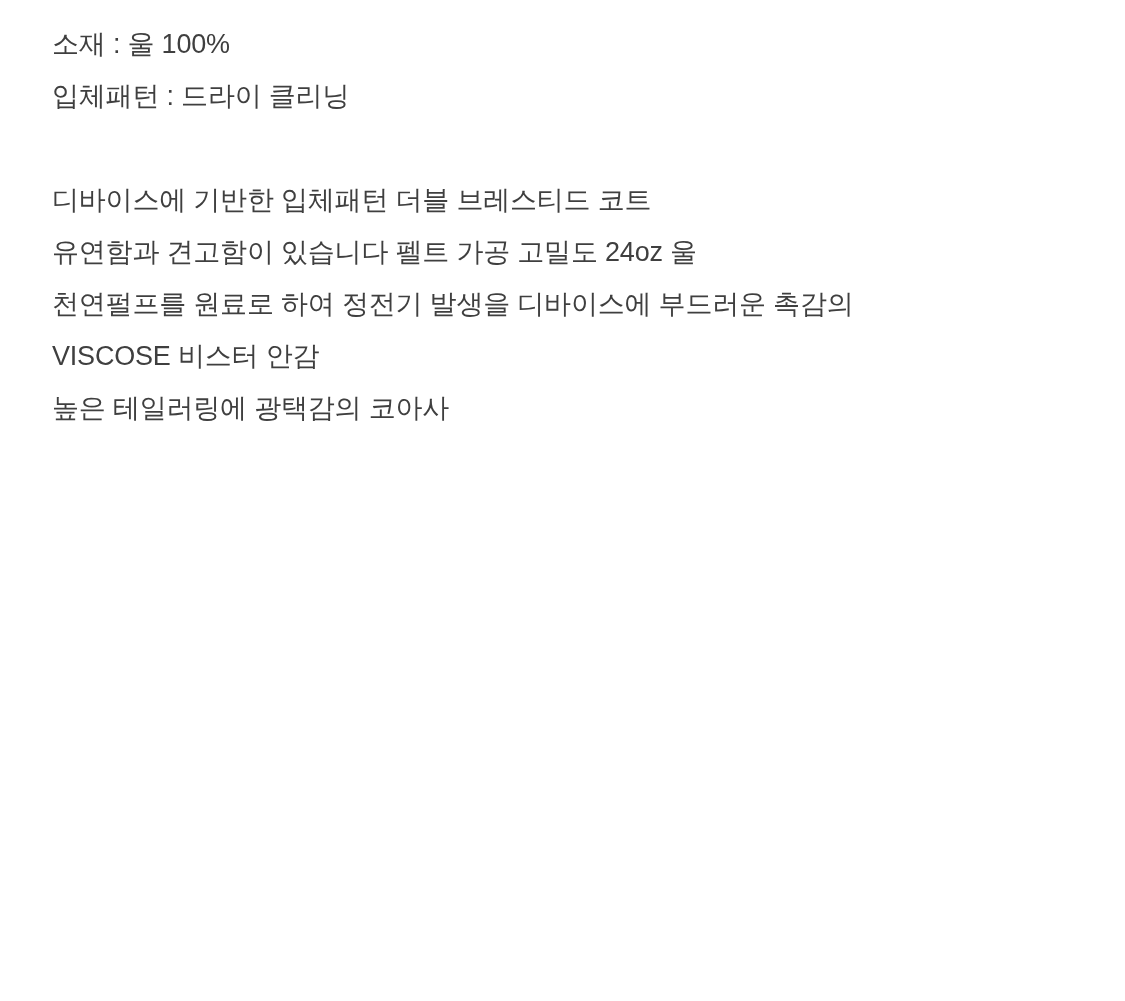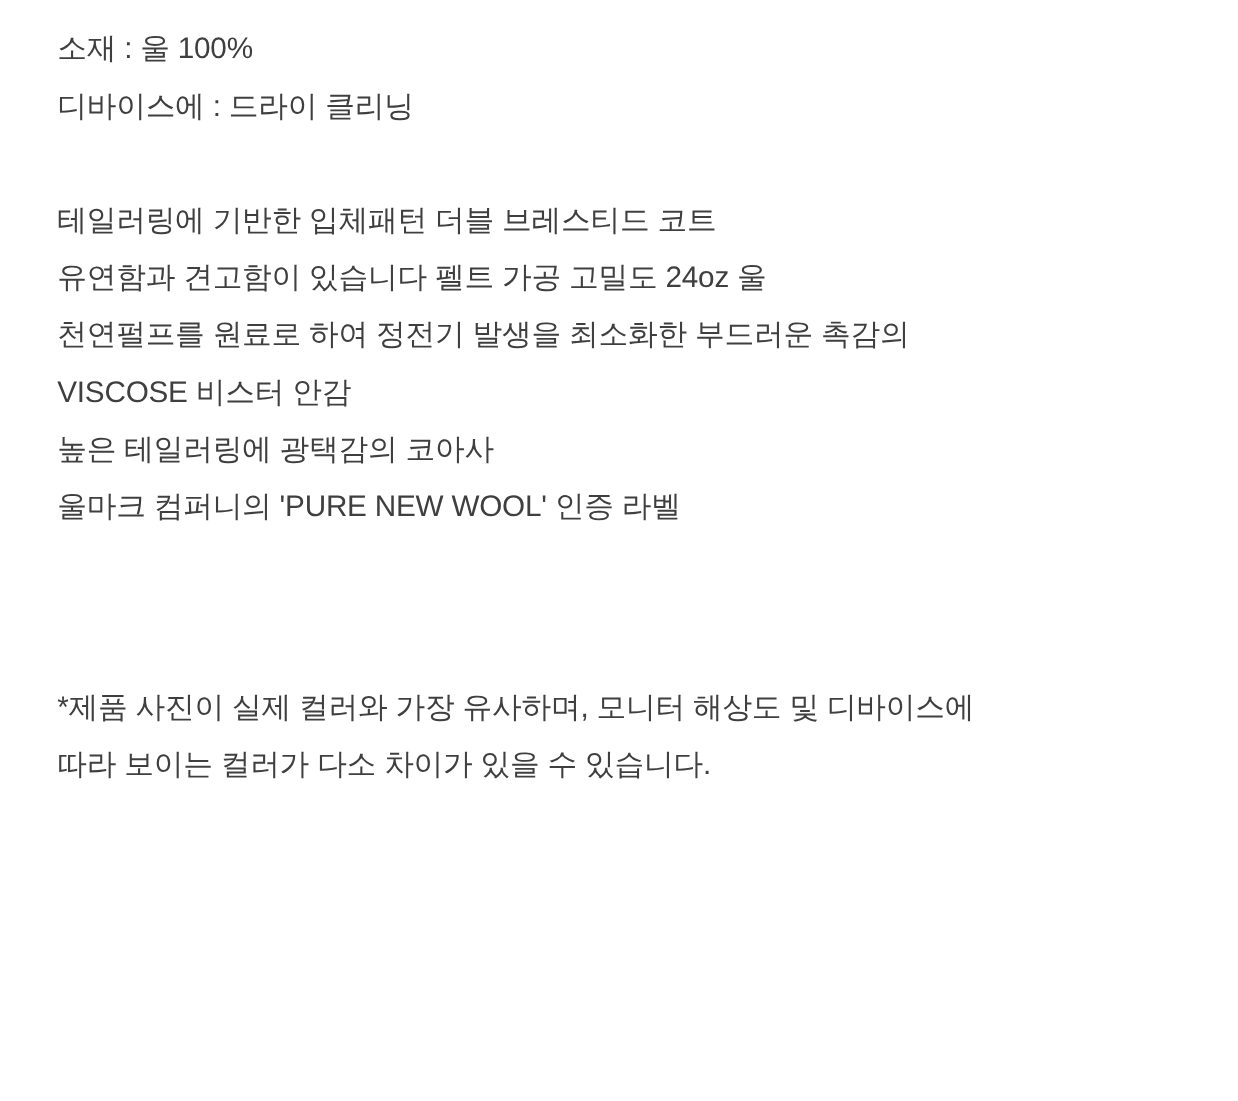--- a/index.html
+++ b/index.html
@@ -44,33 +44,29 @@
     word-break: keep-all;
   }
 </style>
 </head>
 <body>
 
 <div class="page">
 
   <section>
     <div class="line">소재 : 울 100%</div>
-    <div class="line">디바이스에 : 드라이 클리닝</div>
+    <div class="line">입체패턴 : 드라이 클리닝</div>
   </section>
 
   <div class="spacer-sm"></div>
 
   <section>
-    <div class="line">테일러링에 기반한 입체패턴 더블 브레스티드 코트</div>
+    <div class="line">디바이스에 기반한 입체패턴 더블 브레스티드 코트</div>
     <div class="line">유연함과 견고함이 있습니다 펠트 가공 고밀도 24oz 울</div>
-    <div class="line">천연펄프를 원료로 하여 정전기 발생을 최소화한 부드러운 촉감의</div>
+    <div class="line">천연펄프를 원료로 하여 정전기 발생을 디바이스에 부드러운 촉감의</div>
     <div class="line">VISCOSE 비스터 안감</div>
     <div class="line">높은 테일러링에 광택감의 코아사</div>
-    <div class="line">울마크 컴퍼니의 'PURE NEW WOOL' 인증 라벨</div>
   </section>
 
   <div class="spacer-lg"></div>
 
-  <section>
-    <p class="note">*제품 사진이 실제 컬러와 가장 유사하며, 모니터 해상도 및 디바이스에 따라 보이는 컬러가 다소 차이가 있을 수 있습니다.</p>
-  </section>
 
 </div>
 
 </body></html>

